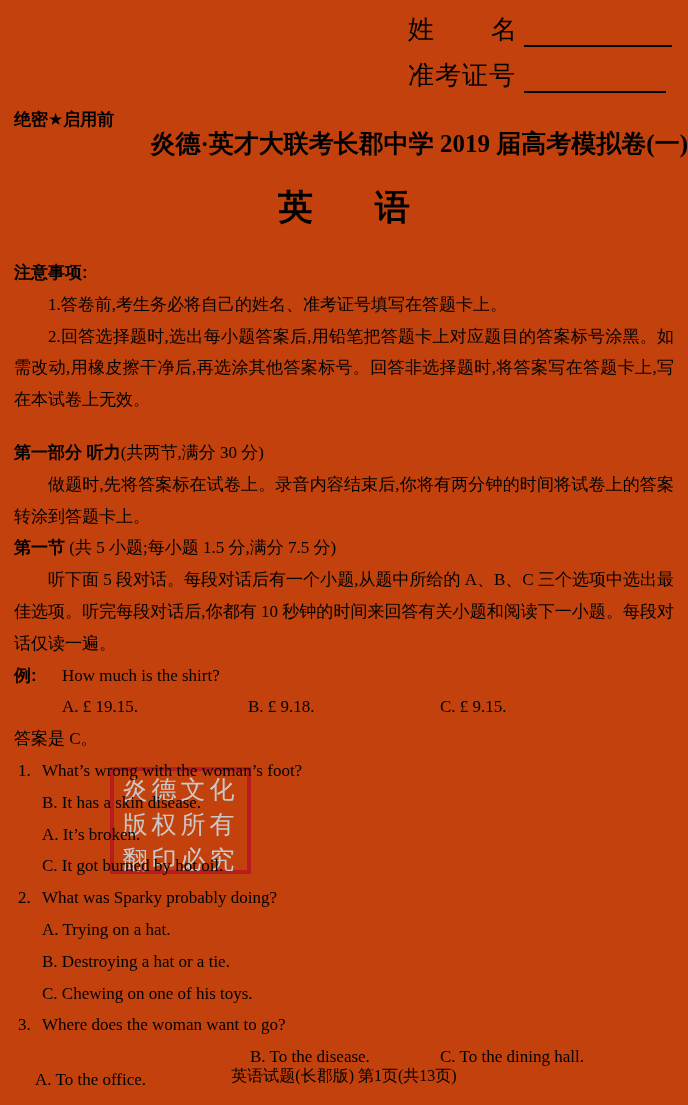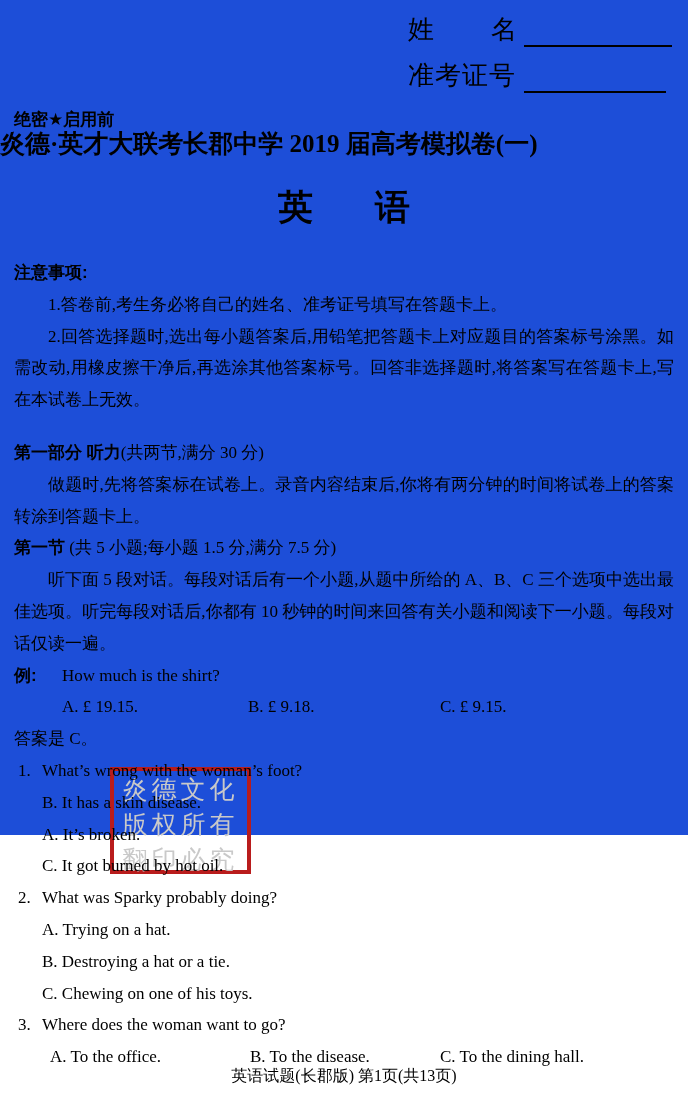--- a/index.html
+++ b/index.html
@@ -4,40 +4,40 @@
 <style>
   * { margin:0; padding:0; box-sizing:border-box; }
   html,body { background:#ffffff; }
   body {
     width:688px; height:1105px;
     font-family:"Liberation Serif","DejaVu Serif",serif;
     color:#000;
     position:relative;
     overflow:hidden;
   }
-  .page { position:relative; width:688px; height:835px; background:#1d4ed8; }
+  .page { position:relative; width:688px; height:1105px; background:#c2410c; }
 
   
   .fillin { position:absolute; left:408px; font-size:26px; letter-spacing:1px; white-space:nowrap; }
   .fillin-name { top:12px; }
   .fillin-ticket { top:58px; }
   .char-gap { display:inline-block; width:56px; }
   .blank-line { display:inline-block; border-bottom:2px solid #000; height:30px; vertical-align:bottom; }
   .blank-name { width:148px; margin-left:6px; }
   .blank-ticket { width:142px; margin-left:8px; }
 
   
   .secrecy {
     position:absolute; top:108px; left:14px;
     font-family:"Liberation Sans","DejaVu Sans",sans-serif;
     font-weight:bold; font-size:17px;
   }
   .exam-title {
     position:absolute; top:127px; left:0; width:100%;
-    text-align:left; font-size:25px; font-weight:bold;
+    text-align:right; font-size:25px; font-weight:bold;
     font-family:"Liberation Serif","DejaVu Serif",serif;
   }
   .subject {
     position:absolute; top:184px; left:0; width:100%;
     display:flex; justify-content:center; column-gap:62px;
     font-family:"Liberation Sans","DejaVu Sans",sans-serif;
     font-weight:bold; font-size:35px;
   }
 
   
@@ -60,21 +60,21 @@
   .h-note { font-family:"Liberation Serif","DejaVu Serif",serif; font-weight:normal; }
   .para { text-indent:2em; text-align:justify; }
   .gap-before { margin-top:21px; }
 
   .example-row { display:flex; }
   .example-label { flex:0 0 48px; }
   .opt-row { position:relative; height:31.8px; }
   .opt-row .opt-a-ex { position:absolute; left:48px; }
   .opt-row .opt-b-ex { position:absolute; left:234px; }
   .opt-row .opt-c-ex { position:absolute; left:426px; }
-  .opt-row .opt-a { position:absolute; left:36px; }
+  .opt-row .opt-a { position:absolute; left:21px;margin-top:23px; }
   .opt-row .opt-b { position:absolute; left:236px; }
   .opt-row .opt-c { position:absolute; left:426px; }
 
   .q-row { display:flex; padding-left:4px; }
   .q-num { flex:0 0 24px; }
   .opt-line { padding-left:28px; }
 
   
   .footer {
     position:absolute; top:1066px; left:0; width:100%;

